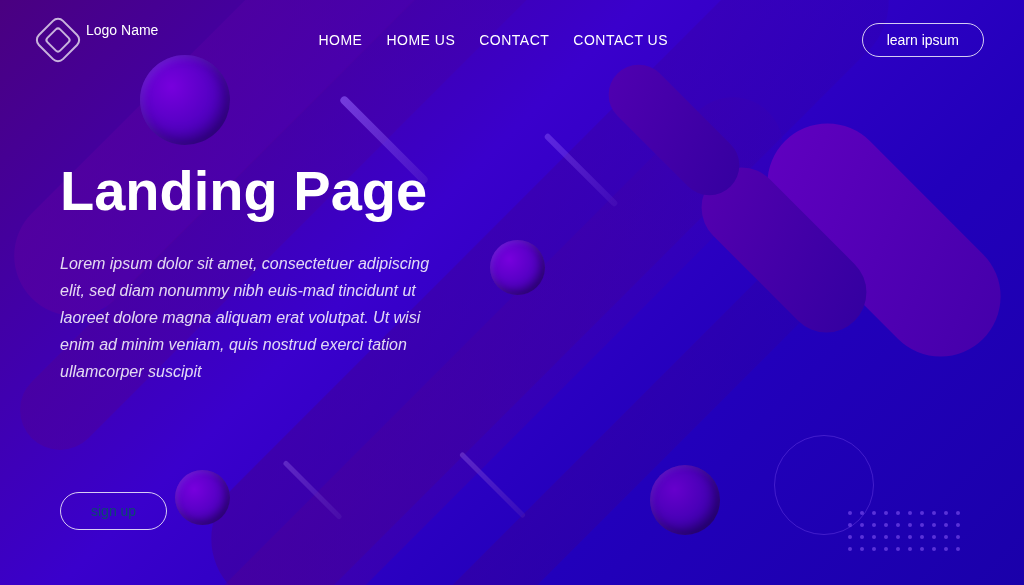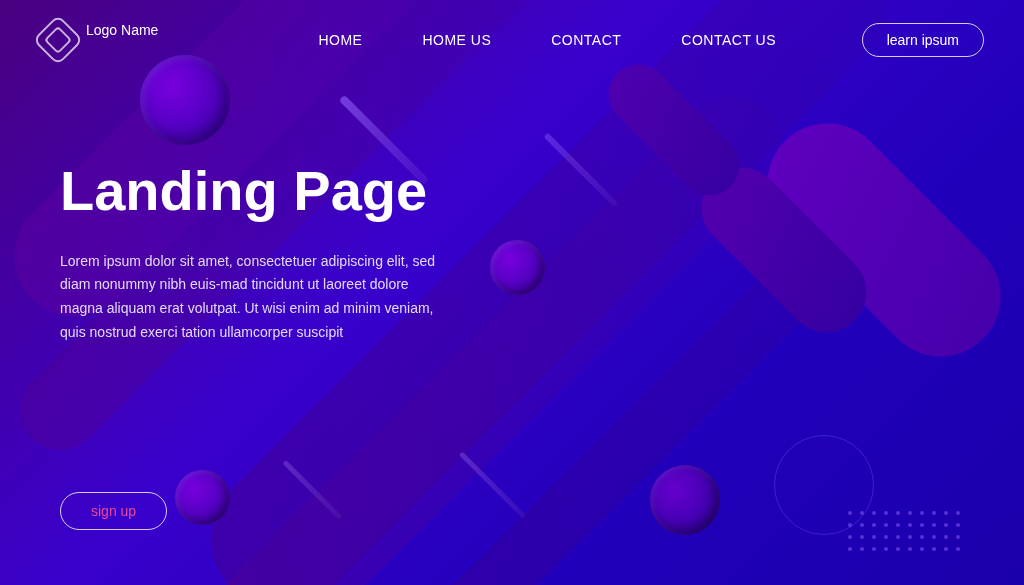--- a/index.html
+++ b/index.html
@@ -211,21 +211,21 @@
     }
 
     .logo-name {
       color: white;
       font-size: 14px;
       font-weight: 400;
     }
 
     .nav-links {
       display: flex;
-      gap: 60px;
+      gap: 24px;
       margin-left: 160px;
       list-style: none;
     }
 
     .nav-links a {
       color: white;
       text-decoration: none;
       font-size: 14px;
       font-weight: 500;
       letter-spacing: 0.5px;
@@ -254,36 +254,37 @@
 
     .hero-title {
       font-size: 56px;
       font-weight: 700;
       color: white;
       line-height: 1.1;
       margin-bottom: 28px;
     }
 
     .hero-desc {
-      font-size: 14px;
+      font-size: 16px;
       color: rgba(255,255,255,0.85);
       line-height: 1.7;
       max-width: 380px;
+      font-style: italic;
     }
 
     
     .sign-up-btn {
       position: absolute;
       bottom: 55px;
       left: 60px;
       z-index: 10;
       border: 1.5px solid rgba(255,255,255,0.8);
       border-radius: 20px;
       padding: 10px 30px;
-      color: #ec4899;
+      color: #0c4a6e;
       font-size: 14px;
       background: transparent;
       cursor: pointer;
     }
   </style>
 </head>
 <body>
 
 <div class="bg-shapes">
   <div class="diag-shape stripe1"></div>

